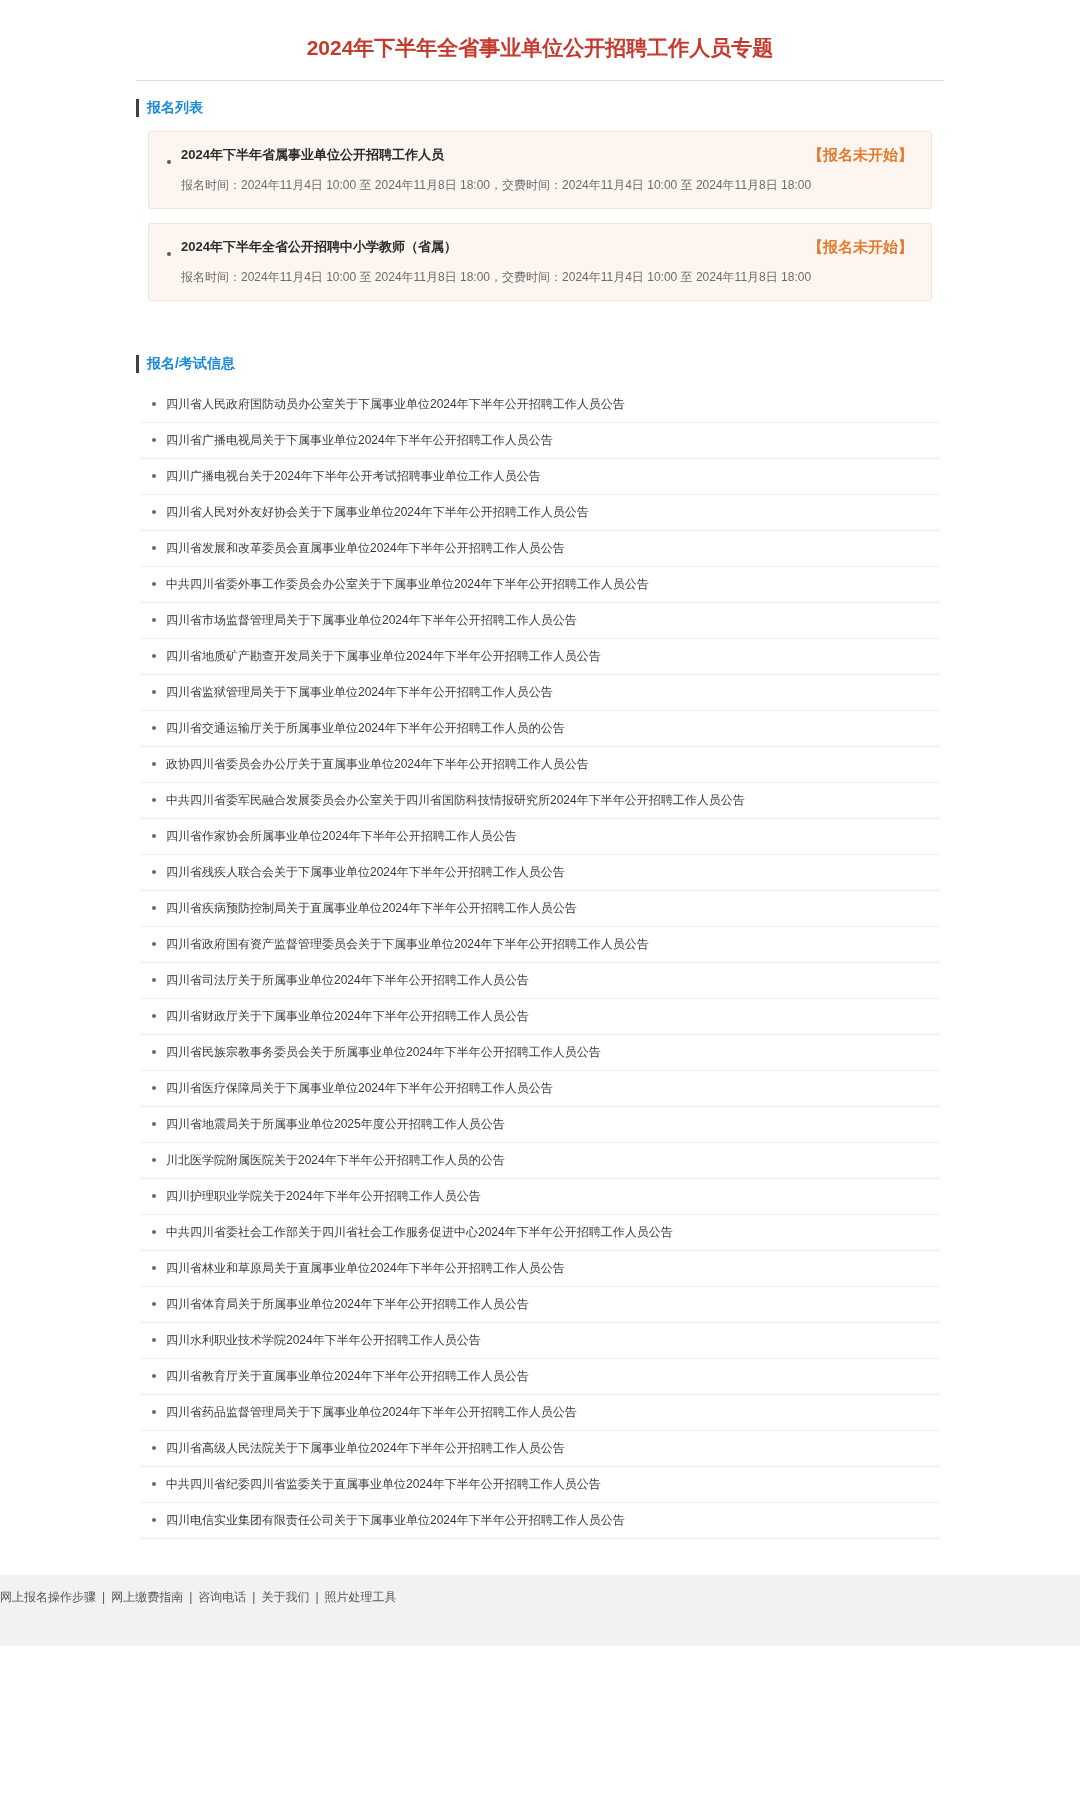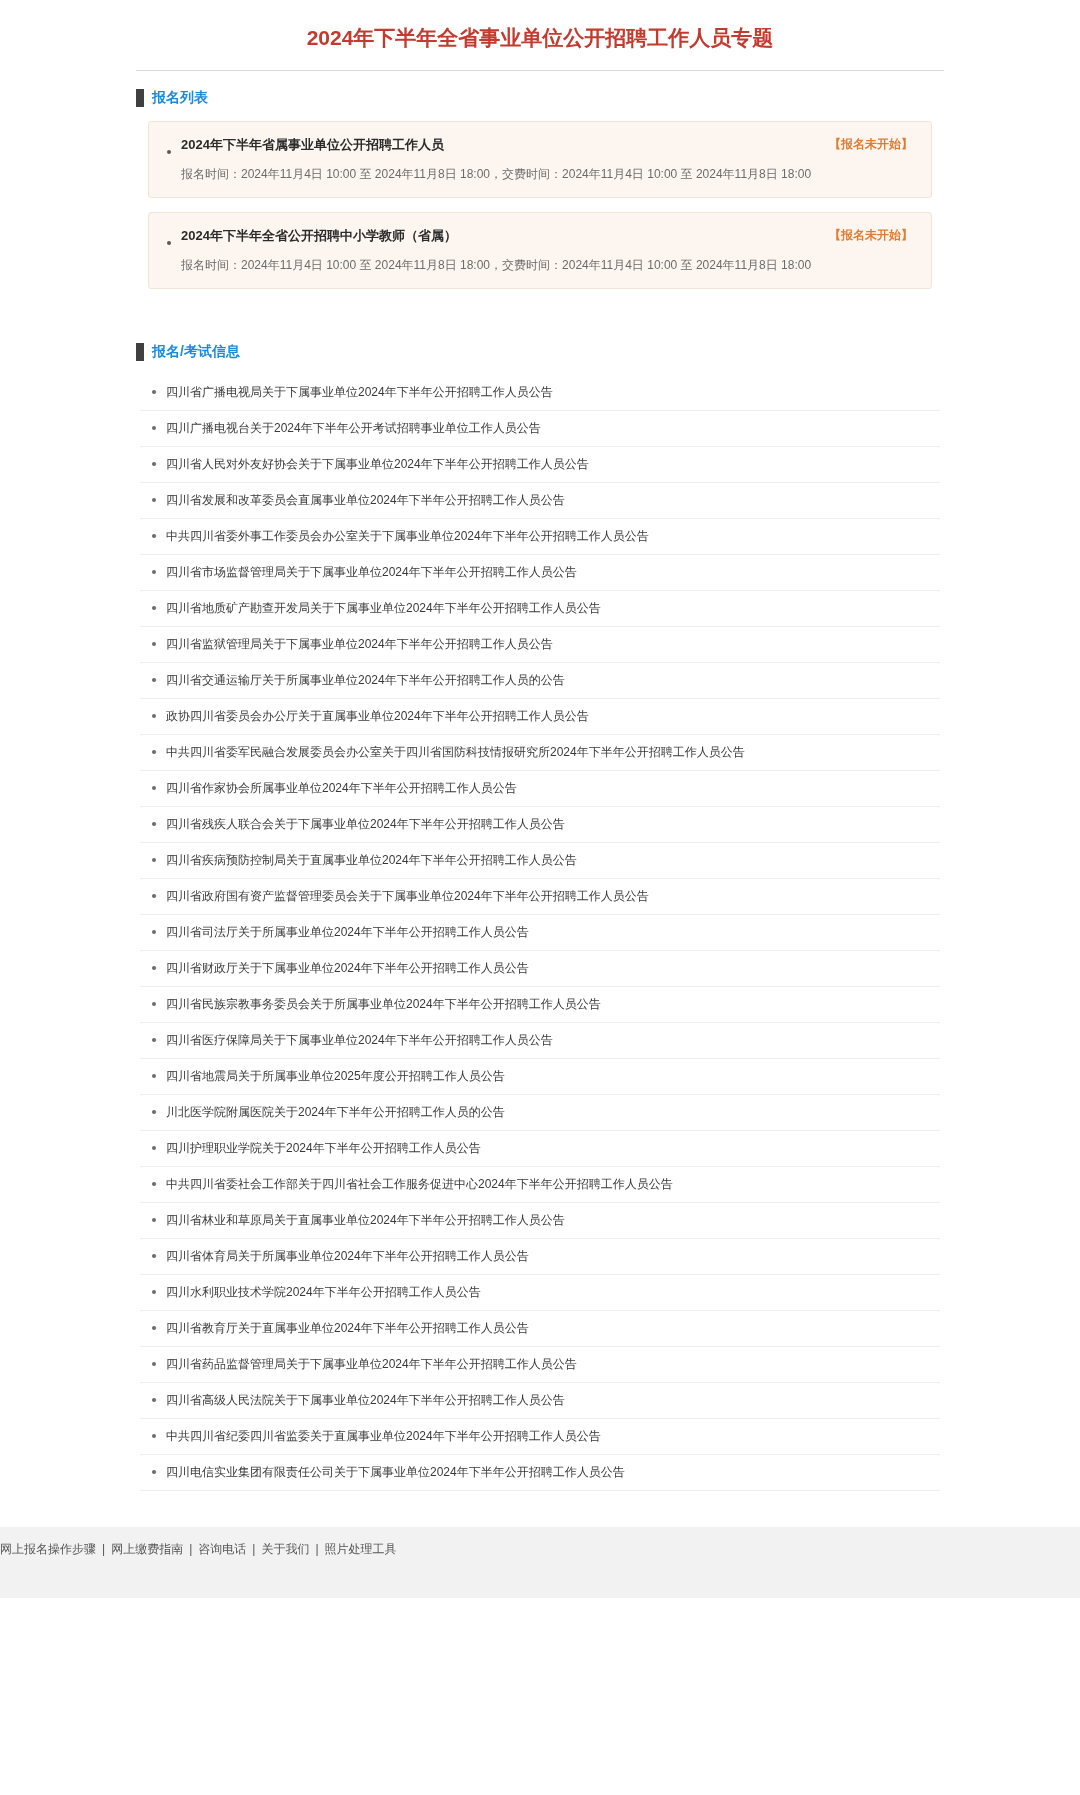--- a/index.html
+++ b/index.html
@@ -8,36 +8,36 @@
       box-sizing: border-box;
     }
     body {
       font-family: "Microsoft YaHei", "SimSun", Arial, sans-serif;
       background: #ffffff;
       font-size: 13px;
       color: #333;
     }
     .container {
       max-width: 840px;
-      margin: 8px auto;
-      padding: 4px 16px 0 16px;
+      margin: 1px auto;
+      padding: 21px 16px 0 16px;
     }
     .page-title {
       text-align: center;
       color: #c43a2e;
       font-size: 21px;
       font-weight: bold;
       padding: 12px 0 18px 0;
     }
     .divider-top {
       border-bottom: 1px solid #d9d9d9;
       margin-bottom: 18px;
     }
     .section-header {
-      border-left: 8px solid #404040;
+      border-left: 3px solid #404040;
       padding-left: 8px;
       color: #1b8bdc;
       font-size: 14px;
       font-weight: bold;
       margin-bottom: 14px;
     }
     .reg-list {
       padding: 0 12px 20px 12px;
     }
     .reg-card {
@@ -65,21 +65,21 @@
       margin-top: 7px;
       flex-shrink: 0;
     }
     .reg-title {
       font-weight: bold;
       font-size: 13px;
       color: #2b2b2b;
     }
     .reg-status {
       color: #e07b2f;
-      font-size: 12px;
+      font-size: 15px;
       font-weight: bold;
       white-space: nowrap;
     }
     .reg-meta {
       color: #6b6b6b;
       font-size: 12px;
       margin-top: 12px;
       padding-left: 14px;
     }
     .info-section {
@@ -153,20 +153,21 @@
           </div>
           <span class="reg-status">【报名未开始】</span>
         </div>
         <div class="reg-meta">报名时间：2024年11月4日 10:00 至 2024年11月8日 18:00，交费时间：2024年11月4日 10:00 至 2024年11月8日 18:00</div>
       </div>
     </div>
 
   <div class="info-section">
     <div class="section-header">报名/考试信息</div>
     <ul class="info-list" id="info-list">
+        <li class="info-item"><a href="#">四川省人民政府国防动员办公室关于下属事业单位2024年下半年公开招聘工作人员公告</a></li>
         <li class="info-item"><a href="#">四川省广播电视局关于下属事业单位2024年下半年公开招聘工作人员公告</a></li>
         <li class="info-item"><a href="#">四川广播电视台关于2024年下半年公开考试招聘事业单位工作人员公告</a></li>
         <li class="info-item"><a href="#">四川省人民对外友好协会关于下属事业单位2024年下半年公开招聘工作人员公告</a></li>
         <li class="info-item"><a href="#">四川省发展和改革委员会直属事业单位2024年下半年公开招聘工作人员公告</a></li>
         <li class="info-item"><a href="#">中共四川省委外事工作委员会办公室关于下属事业单位2024年下半年公开招聘工作人员公告</a></li>
         <li class="info-item"><a href="#">四川省市场监督管理局关于下属事业单位2024年下半年公开招聘工作人员公告</a></li>
         <li class="info-item"><a href="#">四川省地质矿产勘查开发局关于下属事业单位2024年下半年公开招聘工作人员公告</a></li>
         <li class="info-item"><a href="#">四川省监狱管理局关于下属事业单位2024年下半年公开招聘工作人员公告</a></li>
         <li class="info-item"><a href="#">四川省交通运输厅关于所属事业单位2024年下半年公开招聘工作人员的公告</a></li>
         <li class="info-item"><a href="#">政协四川省委员会办公厅关于直属事业单位2024年下半年公开招聘工作人员公告</a></li>

